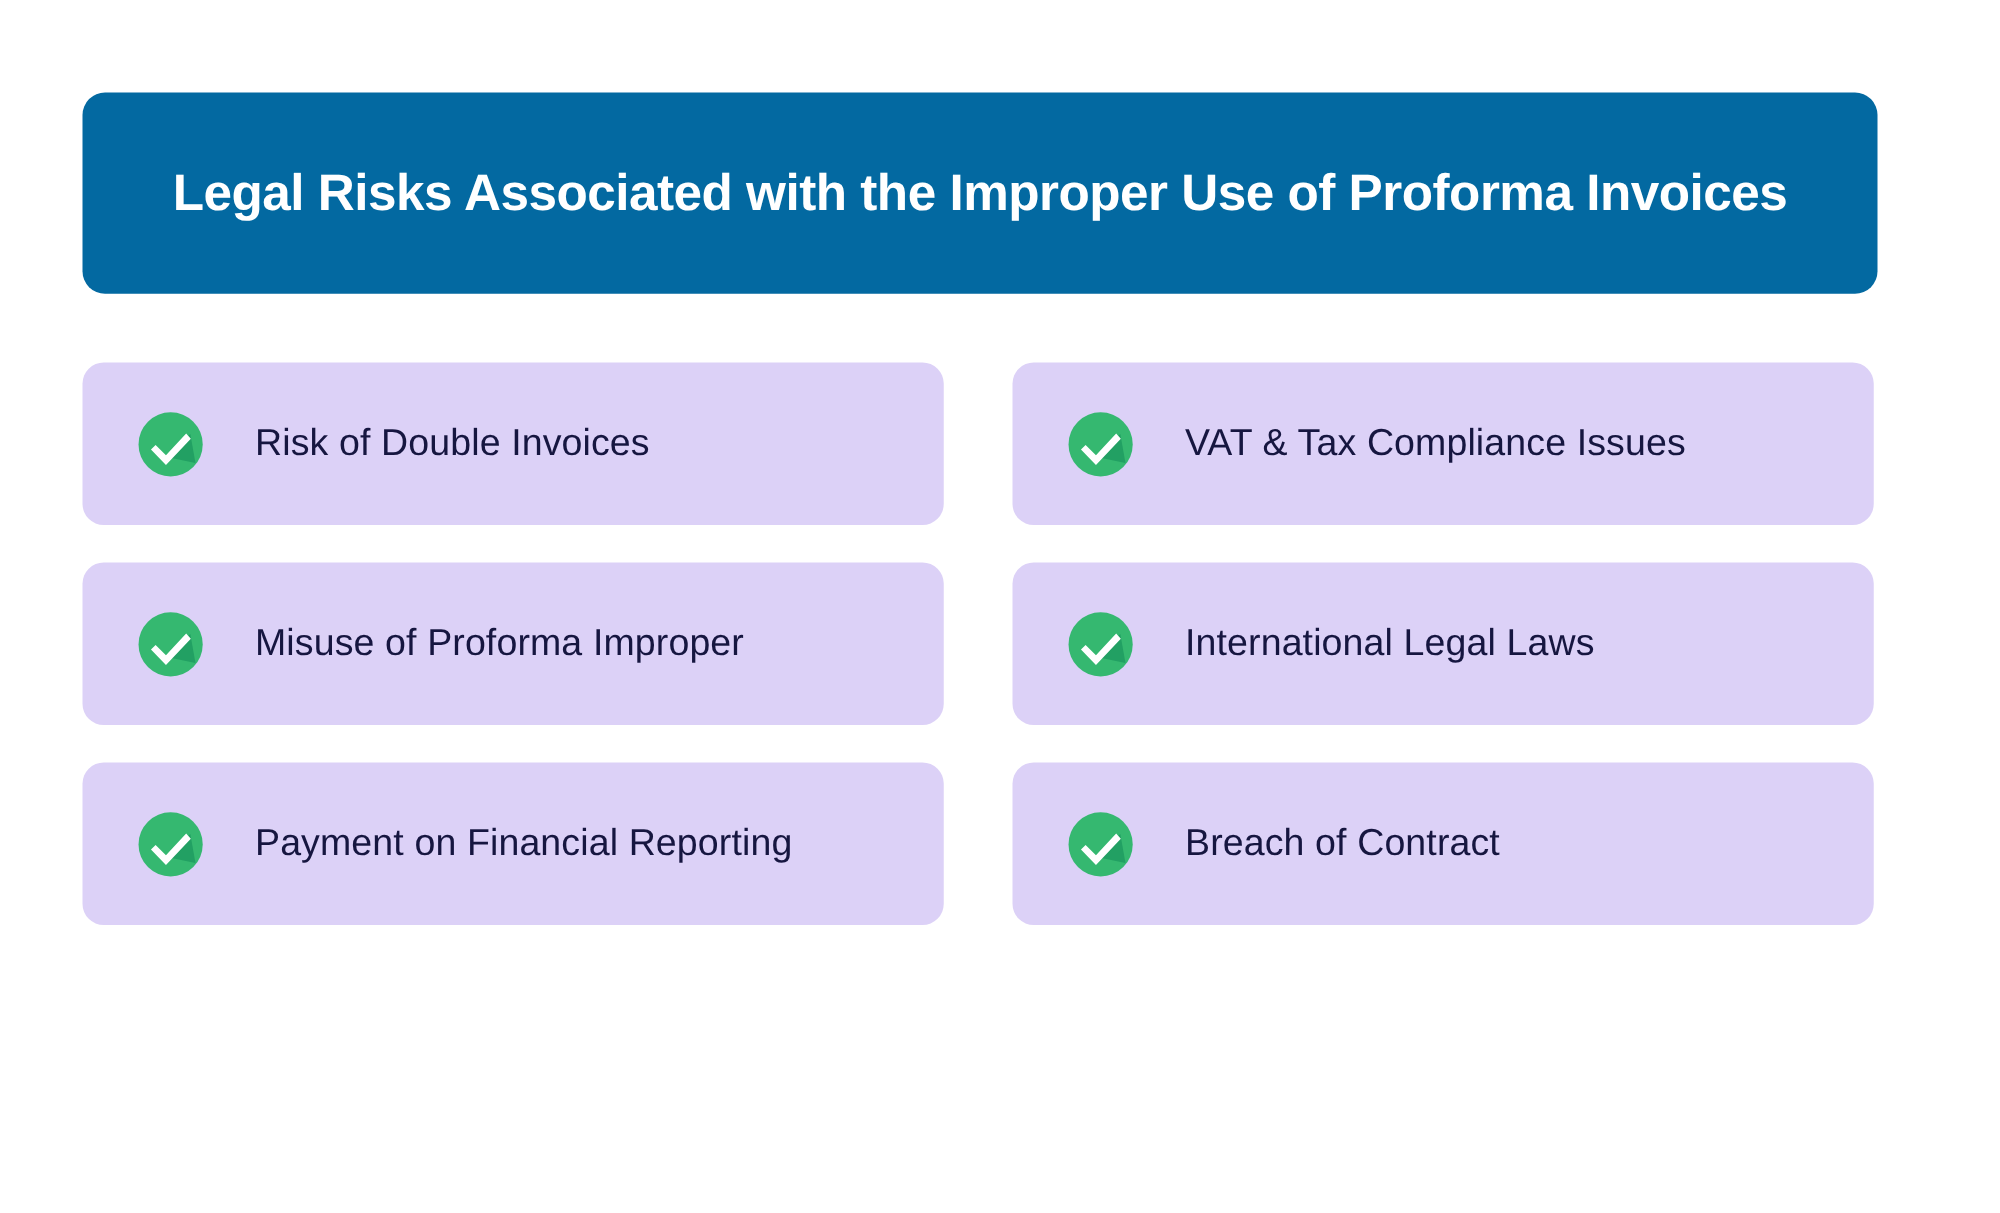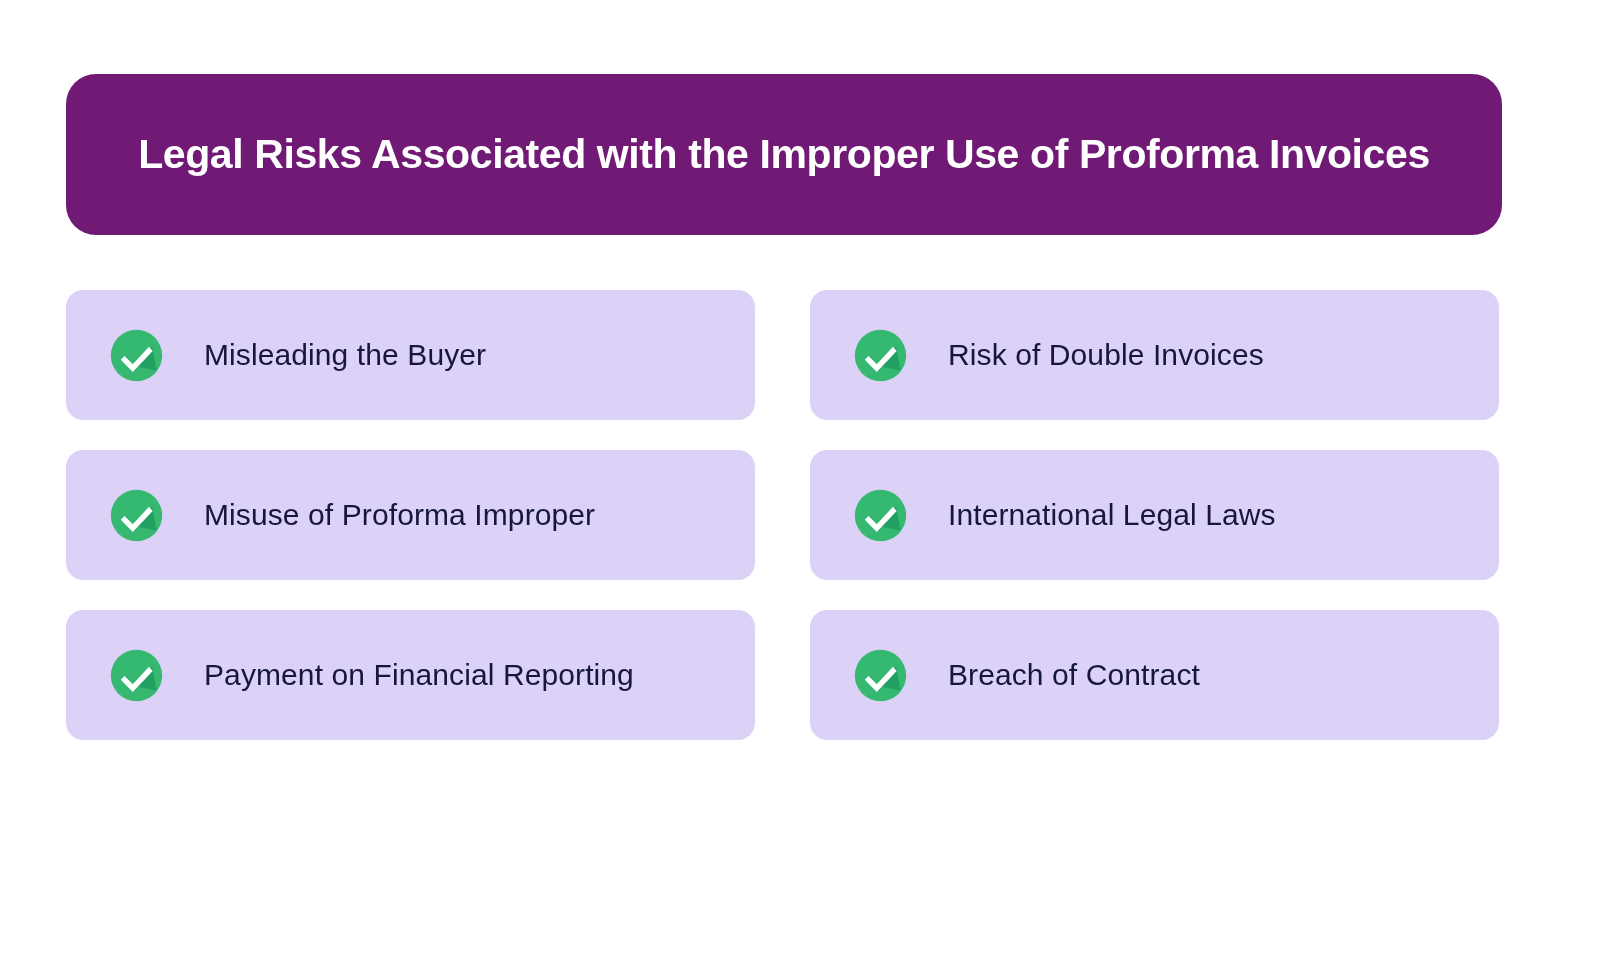--- a/index.html
+++ b/index.html
@@ -19,22 +19,22 @@
     width: 1600px;
     height: 970px;
     box-sizing: border-box;
     padding: 74px 98px 0 66px;
   }
 
   
   .header-banner {
     width: 1436px;
     height: 161px;
-    background: #701a75;
-    border-radius: 30px;
+    background: #0369a1;
+    border-radius: 18px;
     display: flex;
     align-items: center;
     justify-content: center;
     box-sizing: border-box;
     padding: 0 24px;
   }
 
   .header-title {
     color: #ffffff;
     font-size: 41px;
@@ -90,38 +90,38 @@
 <body>
 
 <div class="infographic">
 
   <div class="header-banner">
     <div class="header-title">Legal Risks Associated with the Improper Use of Proforma Invoices</div>
   </div>
 
   <div class="items-grid">
 
-    <div class="item-card">
-      <svg class="check-icon" viewBox="0 0 64 64">
-        <circle cx="32" cy="32" r="31" fill="#35B870"></circle>
-        <path d="M27 44 L56 50 L51 22 Z" fill="#1E9B60" opacity="0.85"></path>
-        <path d="M17.5 32.5 L27.5 42.5 L47 21.5 L51.5 26.5 L27.5 52 L13 37 Z" fill="#FFFFFF"></path>
-      </svg>
-      <span class="item-label">Misleading the Buyer</span>
-    </div>
 
     <div class="item-card">
       <svg class="check-icon" viewBox="0 0 64 64">
         <circle cx="32" cy="32" r="31" fill="#35B870"></circle>
         <path d="M27 44 L56 50 L51 22 Z" fill="#1E9B60" opacity="0.85"></path>
         <path d="M17.5 32.5 L27.5 42.5 L47 21.5 L51.5 26.5 L27.5 52 L13 37 Z" fill="#FFFFFF"></path>
       </svg>
       <span class="item-label">Risk of Double Invoices</span>
     </div>
 
+    <div class="item-card">
+      <svg class="check-icon" viewBox="0 0 64 64">
+        <circle cx="32" cy="32" r="31" fill="#35B870"></circle>
+        <path d="M27 44 L56 50 L51 22 Z" fill="#1E9B60" opacity="0.85"></path>
+        <path d="M17.5 32.5 L27.5 42.5 L47 21.5 L51.5 26.5 L27.5 52 L13 37 Z" fill="#FFFFFF"></path>
+      </svg>
+      <span class="item-label">VAT &amp; Tax Compliance Issues</span>
+    </div>
 
     <div class="item-card">
       <svg class="check-icon" viewBox="0 0 64 64">
         <circle cx="32" cy="32" r="31" fill="#35B870"></circle>
         <path d="M27 44 L56 50 L51 22 Z" fill="#1E9B60" opacity="0.85"></path>
         <path d="M17.5 32.5 L27.5 42.5 L47 21.5 L51.5 26.5 L27.5 52 L13 37 Z" fill="#FFFFFF"></path>
       </svg>
       <span class="item-label">Misuse of Proforma Improper</span>
     </div>
 

